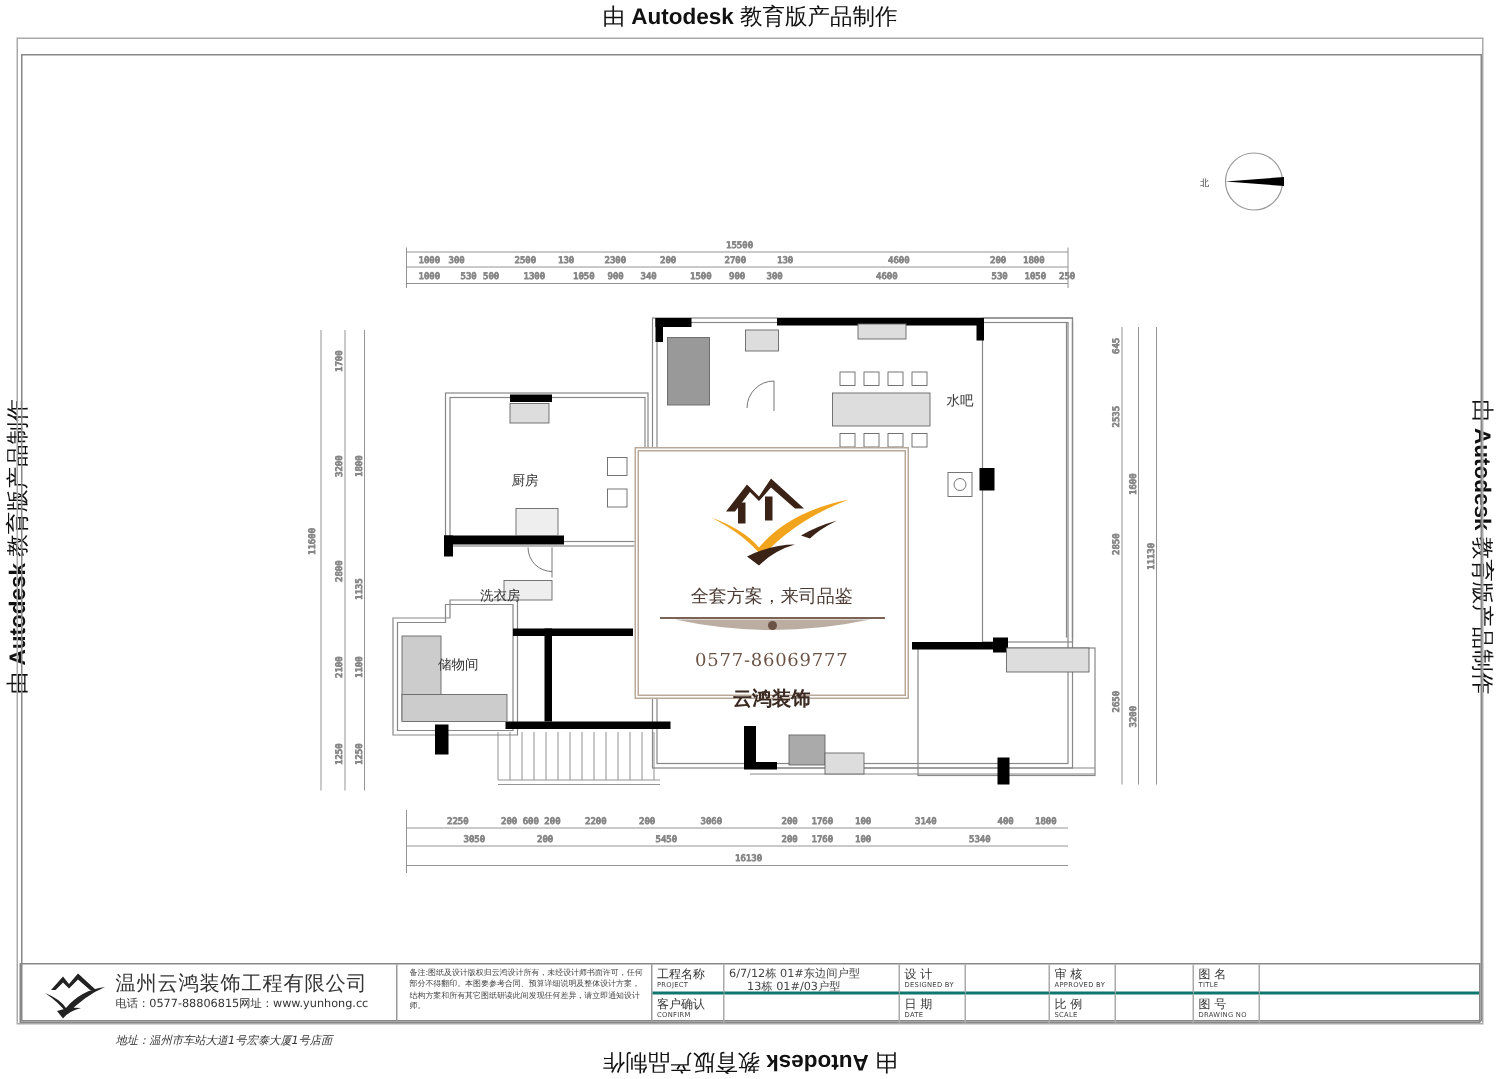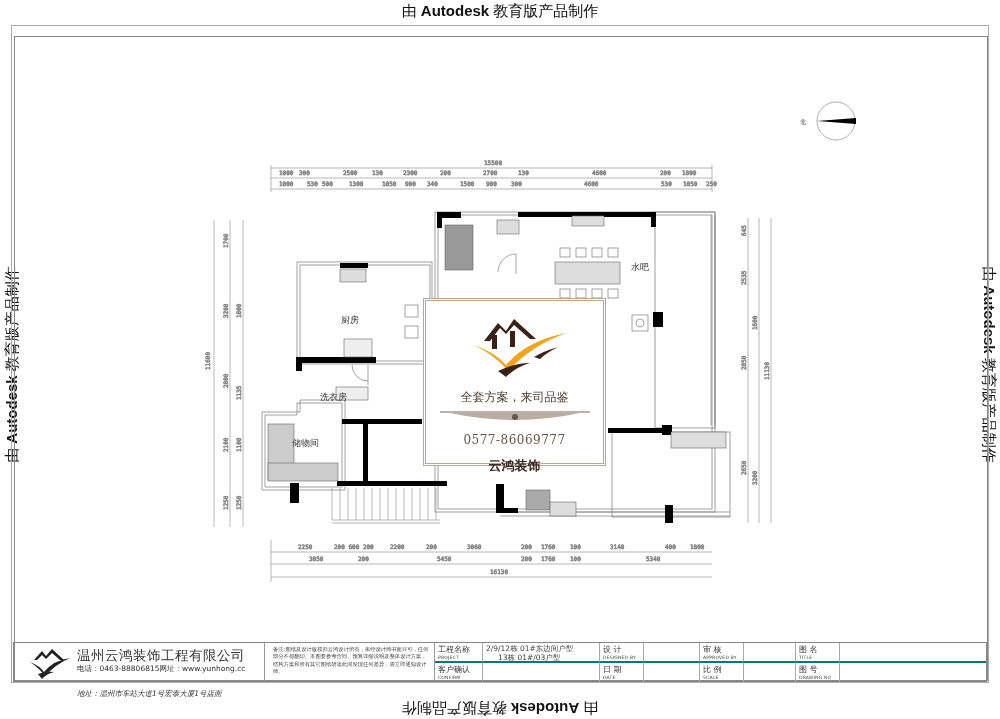--- a/index.html
+++ b/index.html
@@ -266,31 +266,31 @@
 </div>
 
 <div class="tb">
   <div class="co">
     <svg width="50" height="34" style="position:absolute;left:10px;top:3px">
       <polygon points="10,14 18,5 22,10 28,3 40,14 36,14 28,7 22,13 18,9 13,14" fill="#222"></polygon>
       <path d="M6,16 Q16,20 20,26 Q30,14 46,12 Q32,18 21,30 Q15,22 6,16 Z" fill="#222"></path>
       <path d="M14,28 Q22,25 30,26 Q22,28 18,33 Z" fill="#222"></path>
     </svg>
     <div class="name">温州云鸿装饰工程有限公司</div>
-    <div class="tel">电话：0463-88806815网址：www.yunhong.cc</div>
+    <div class="tel">电话：0577-88806815网址：www.yunhong.cc</div>
     <div class="addr">地址：温州市车站大道1号宏泰大厦1号店面</div>
   </div>
   <div class="note">备注:图纸及设计版权归云鸿设计所有，未经设计师书面许可，任何部分不得翻印。本图要参考合同、预算详细说明及整体设计方案，结构方案和所有其它图纸研读此间发现任何差异，请立即通知设计师。</div>
   <div class="grid">
     <div class="cell">
         <span class="lbl-cn">工程名称</span>
         <span class="lbl-en">PROJECT</span>
       </div>
     <div class="cell proj">
-        <div>2/9/12栋  01#东边间户型</div>
+        <div>6/7/12栋  01#东边间户型</div>
         <div style="padding-left:12px">13栋  01#/03户型</div>
       </div>
     <div class="cell">
         <span class="lbl-cn">设 计</span>
         <span class="lbl-en">DESIGNED BY</span>
       </div>
     <div class="cell"></div>
     <div class="cell">
         <span class="lbl-cn">审 核</span>
         <span class="lbl-en">APPROVED BY</span>

